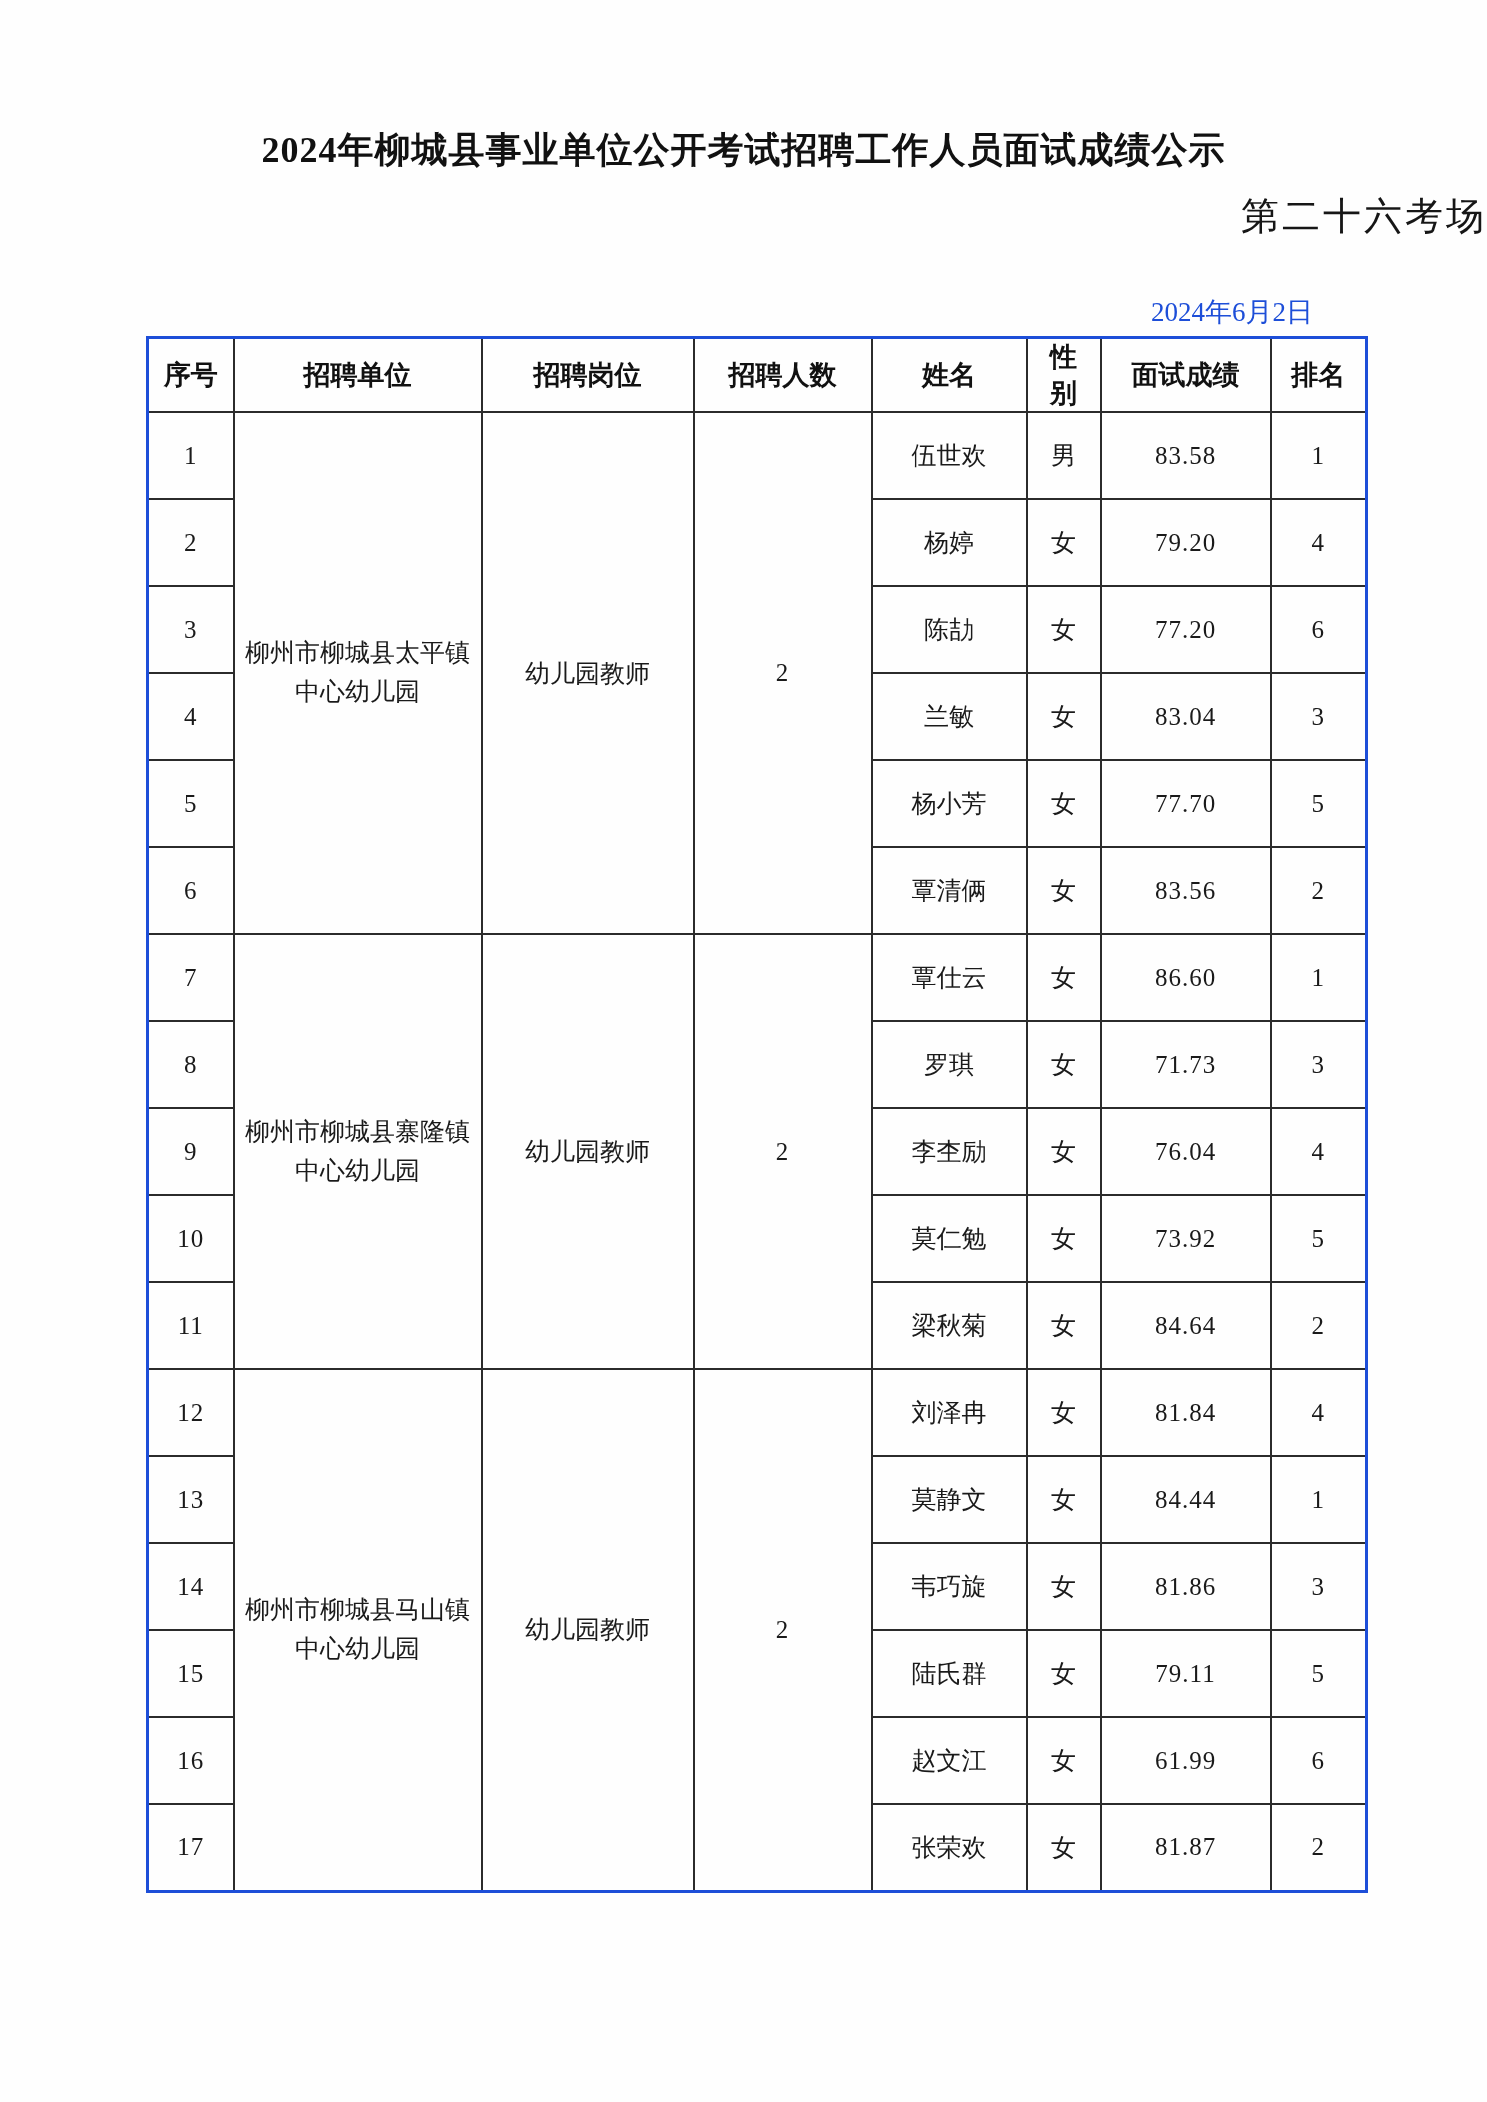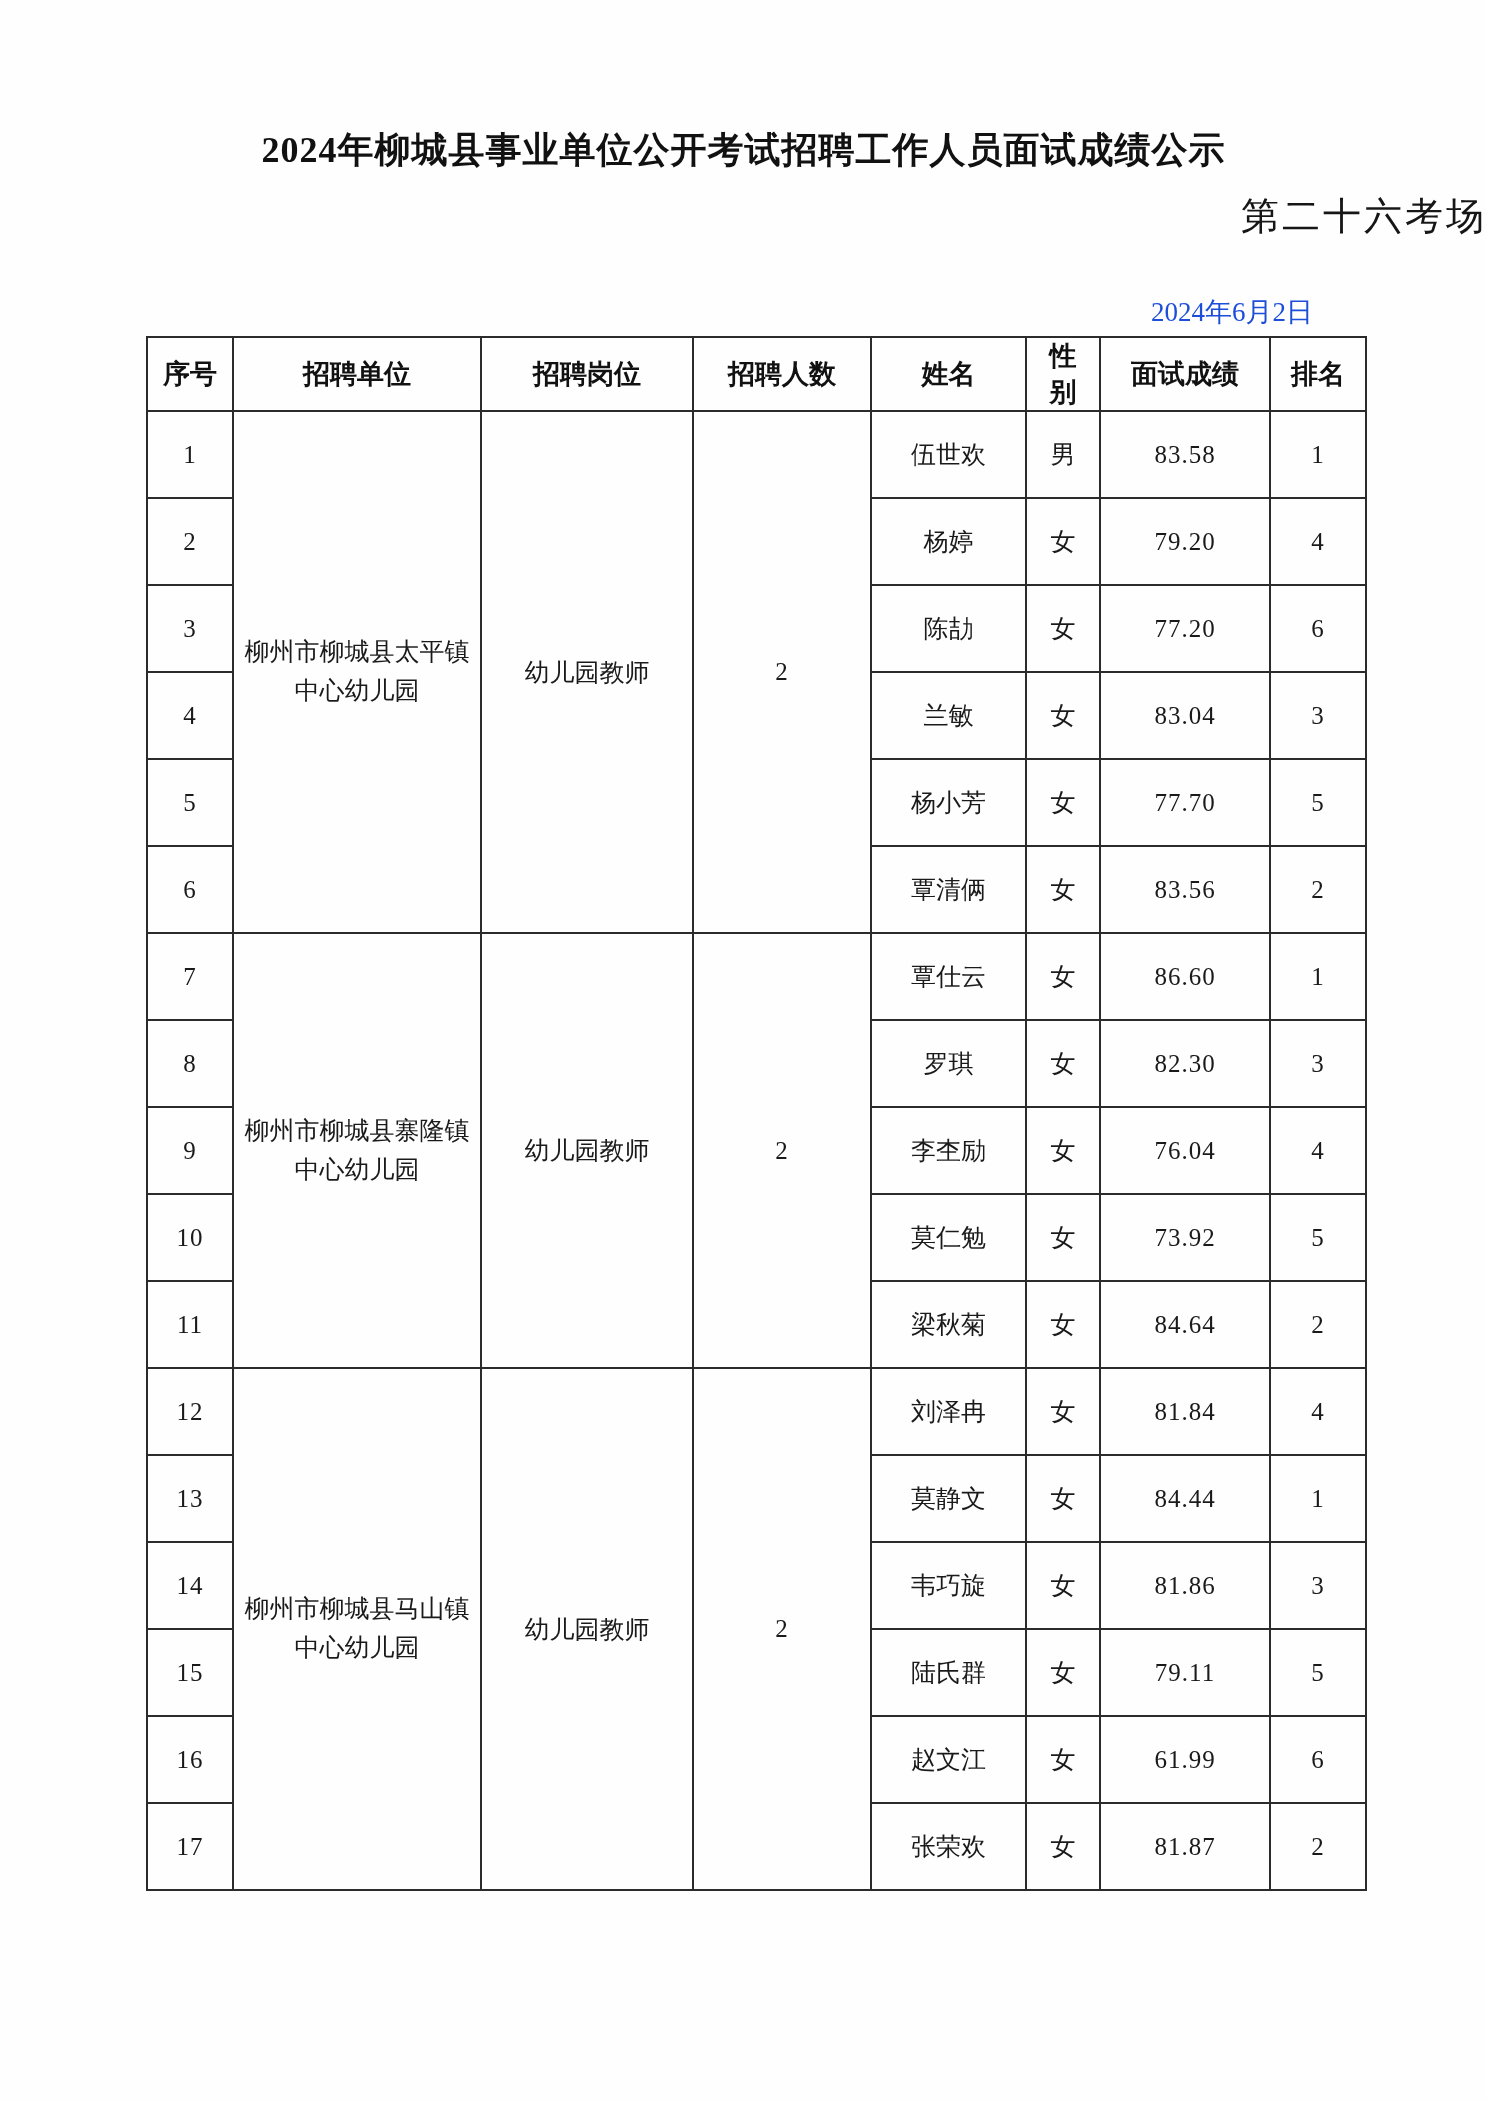--- a/index.html
+++ b/index.html
@@ -40,21 +40,21 @@
     padding-top: 52px;
     text-align: right;
     font-size: 27px;
     color: #1d4ed8;
   }
   table.score-table {
     border-collapse: collapse;
     table-layout: fixed;
     margin-left: 146px;
     width: 1219px;
-    border: 1px solid #1d4ed8;
+    border: 3px solid #1d4ed8;
   }
   table.score-table th,
   table.score-table td {
     border: 2px solid #2b2b2b;
     text-align: center;
     vertical-align: middle;
     padding: 0 10px;
     box-sizing: border-box;
     overflow: hidden;
   }
@@ -167,21 +167,21 @@
           <td class="count-cell" rowspan="5">2</td>
           <td class="name-cell">覃仕云</td>
           <td class="gender-cell">女</td>
           <td class="score-cell">86.60</td>
           <td class="rank-cell">1</td>
         </tr>
         <tr>
           <td class="seq-cell">8</td>
           <td class="name-cell">罗琪</td>
           <td class="gender-cell">女</td>
-          <td class="score-cell">82.30</td>
+          <td class="score-cell">71.73</td>
           <td class="rank-cell">3</td>
         </tr>
         <tr>
           <td class="seq-cell">9</td>
           <td class="name-cell">李杢励</td>
           <td class="gender-cell">女</td>
           <td class="score-cell">76.04</td>
           <td class="rank-cell">4</td>
         </tr>
         <tr>

